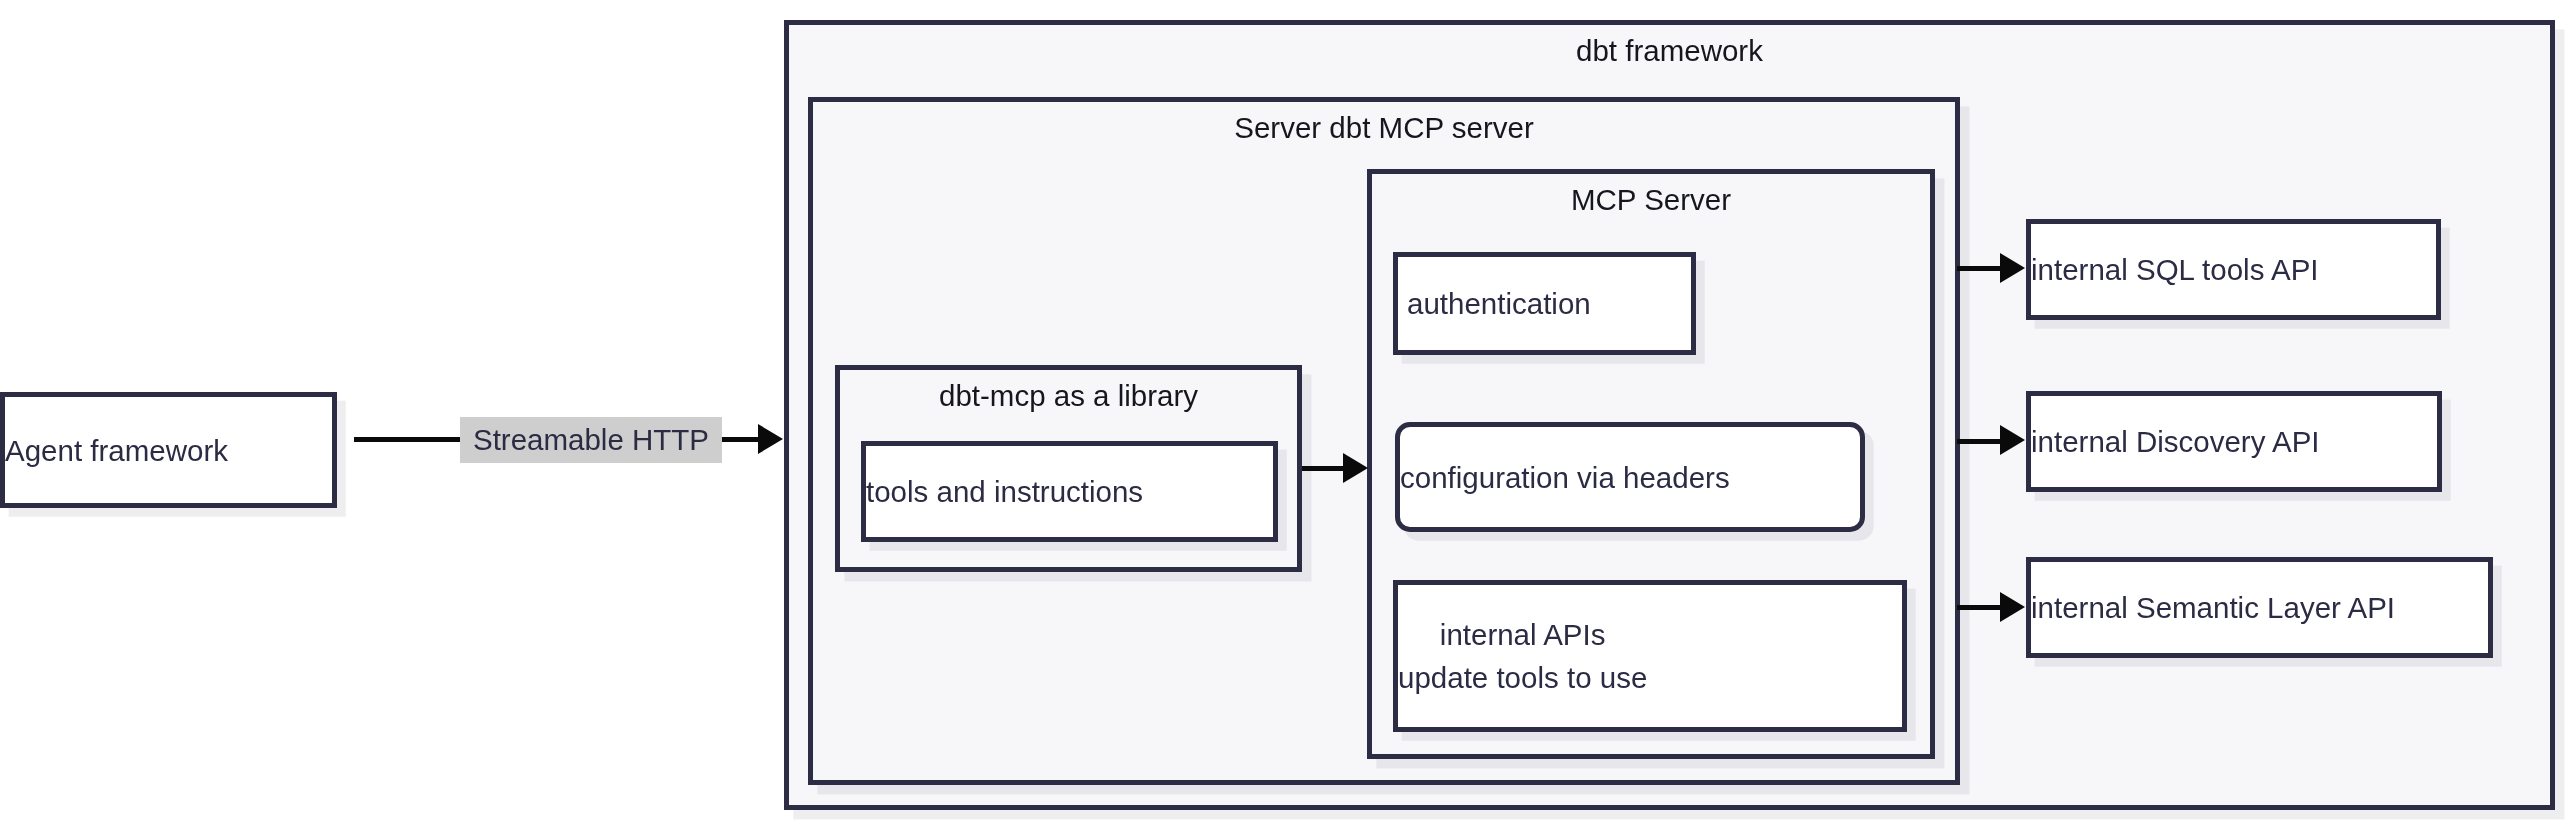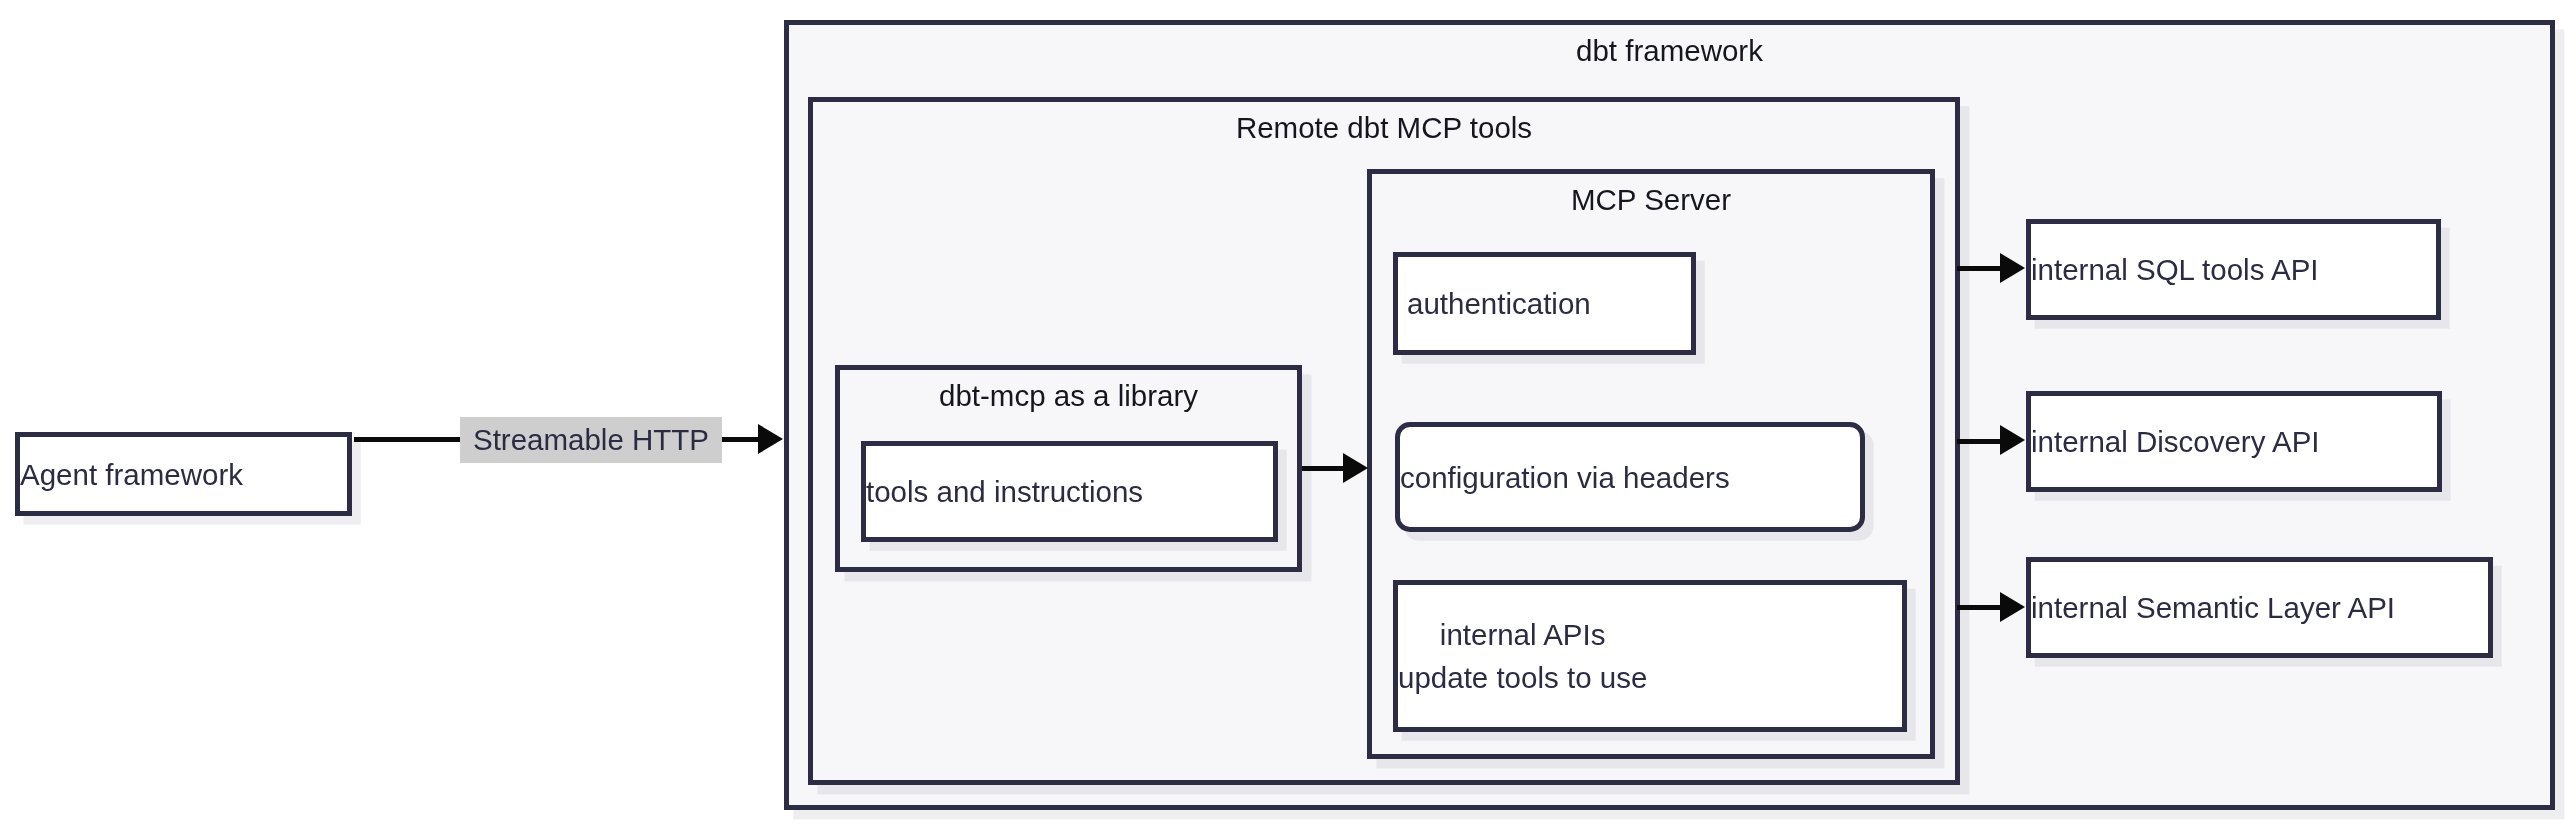--- a/index.html
+++ b/index.html
@@ -57,32 +57,32 @@
   }
 </style>
 </head>
 <body>
 
 <div class="container" style="left:784px;top:19.5px;width:1771px;height:790px;">
   <div class="container-title">dbt framework</div>
 </div>
 
 <div class="container" style="left:808px;top:97px;width:1152px;height:688px;">
-  <div class="container-title">Remote dbt MCP tools</div>
+  <div class="container-title">Server dbt MCP server</div>
 </div>
 
 <div class="container" style="left:835px;top:365px;width:467px;height:207px;">
   <div class="container-title">dbt-mcp as a library</div>
 </div>
 
 <div class="container" style="left:1367px;top:169px;width:568px;height:590px;">
   <div class="container-title">MCP Server</div>
 </div>
 
-<div class="node" style="left:15px;top:392px;width:337px;height:84px;margin-top:40px;">
+<div class="node" style="left:0;top:392px;width:337px;height:116px;">
   <span>Agent framework</span>
 </div>
 
 <div class="node" style="left:861px;top:441px;width:417px;height:101px;">
   <span>tools and instructions</span>
 </div>
 
 <div class="node" style="left:1393px;top:252px;width:303px;height:103px;padding-left:9px;">
   <span>authentication</span>
 </div>

